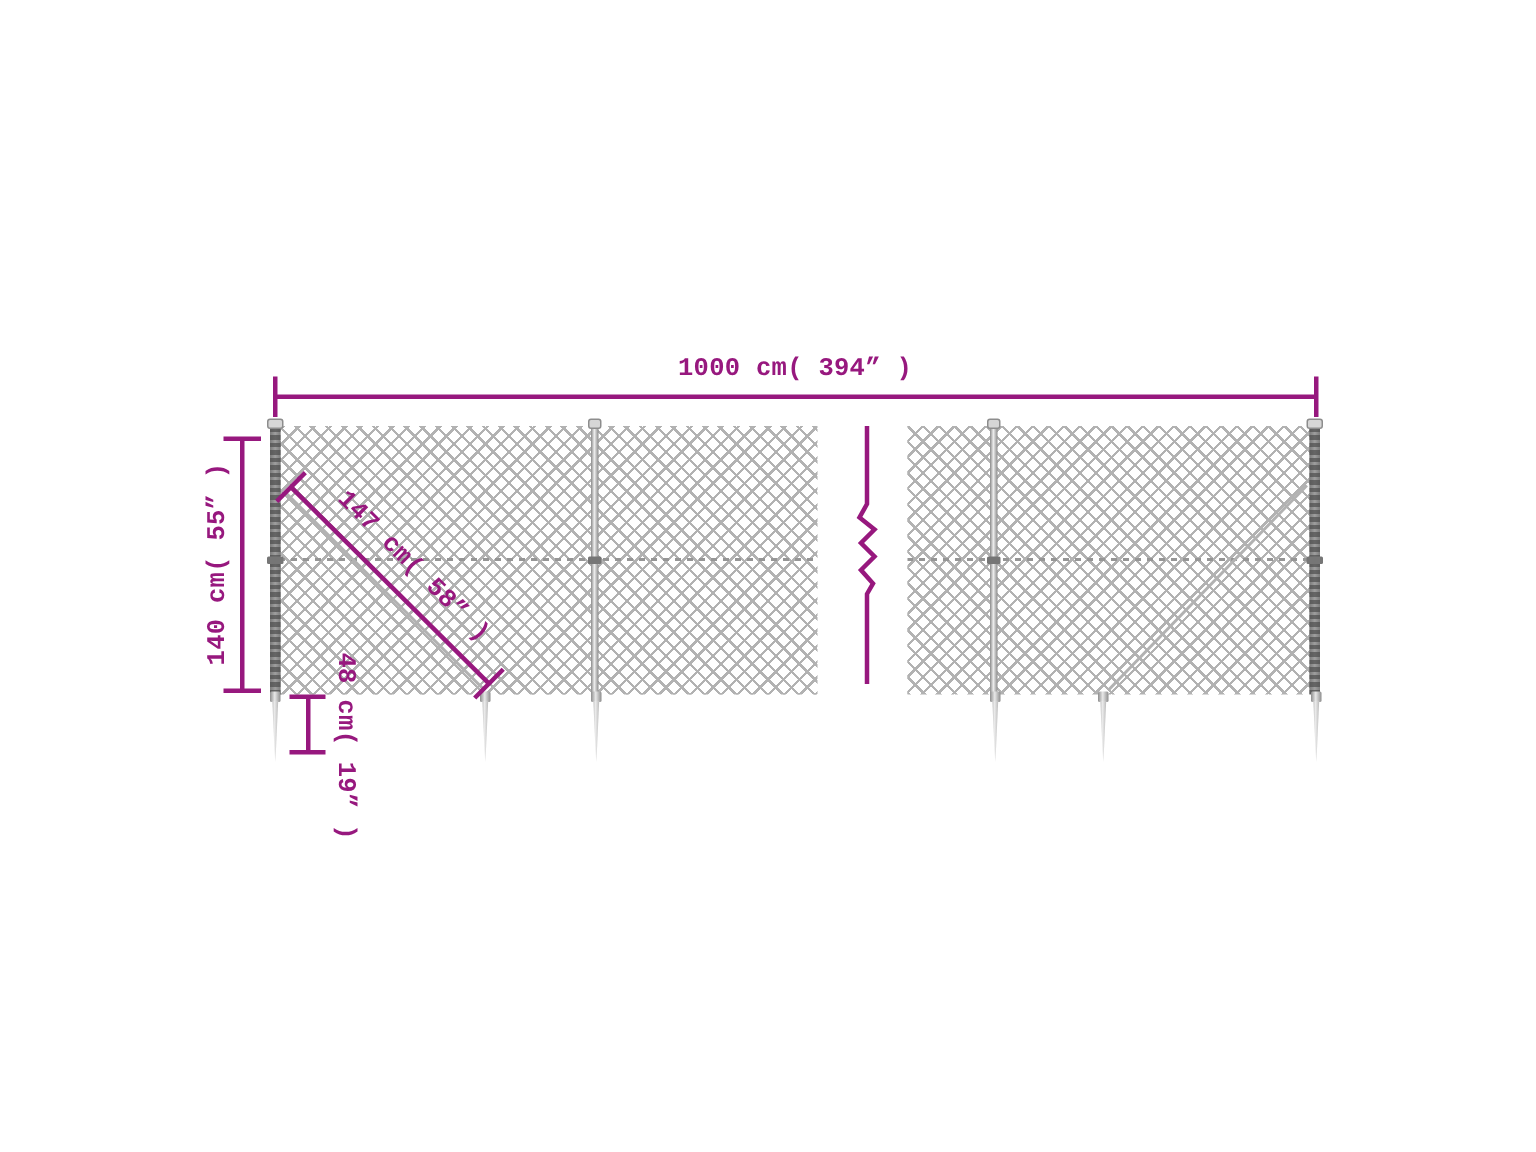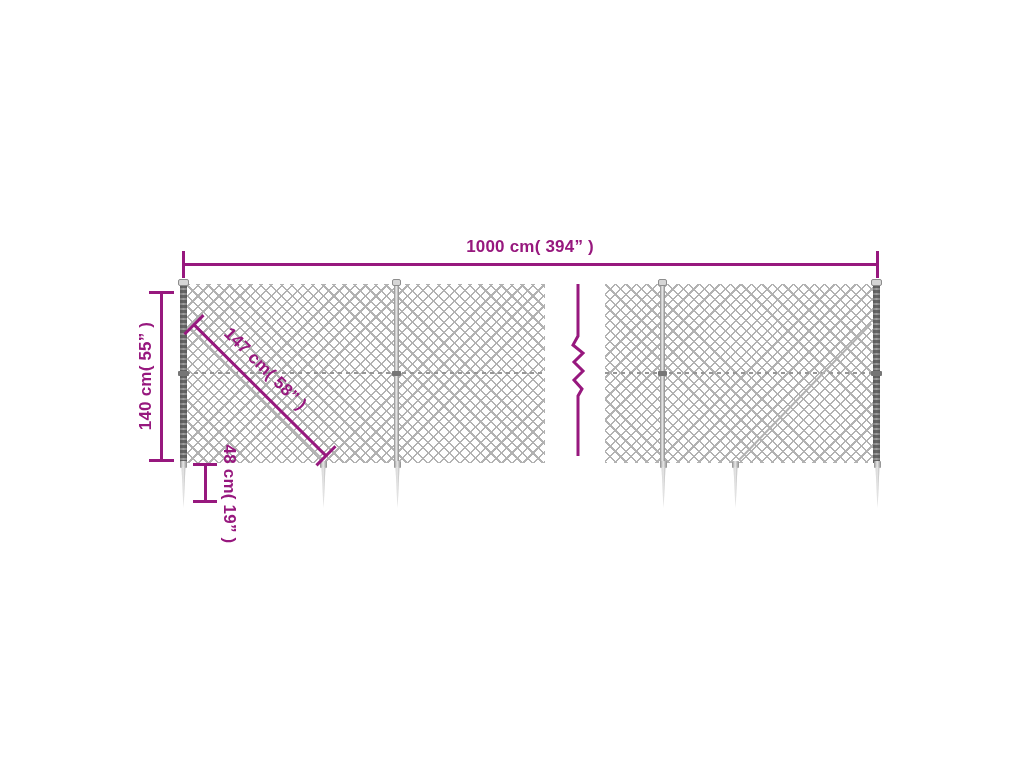--- a/index.html
+++ b/index.html
@@ -1,18 +1,18 @@
 <!DOCTYPE html>
 <html><head>
 <meta charset="utf-8">
 <style>
   html,body{margin:0;padding:0;background:#ffffff;}
   #canvas{
     position:relative;width:1024px;height:732px;background:#ffffff;overflow:hidden;
-    font-family:Liberation Sans, sans-serif;
+    font-family:Liberation Mono, monospace;
   }
   
   .mesh{
     position:absolute;top:284px;height:179px;
     background-image:
       repeating-linear-gradient(45deg,#a2a2a2 0 1.6px,transparent 1.6px 7.4px),
       repeating-linear-gradient(-45deg,#a2a2a2 0 1.6px,transparent 1.6px 7.4px);
     opacity:.82;
   }
   .mesh-left{left:186px;width:359px;}

